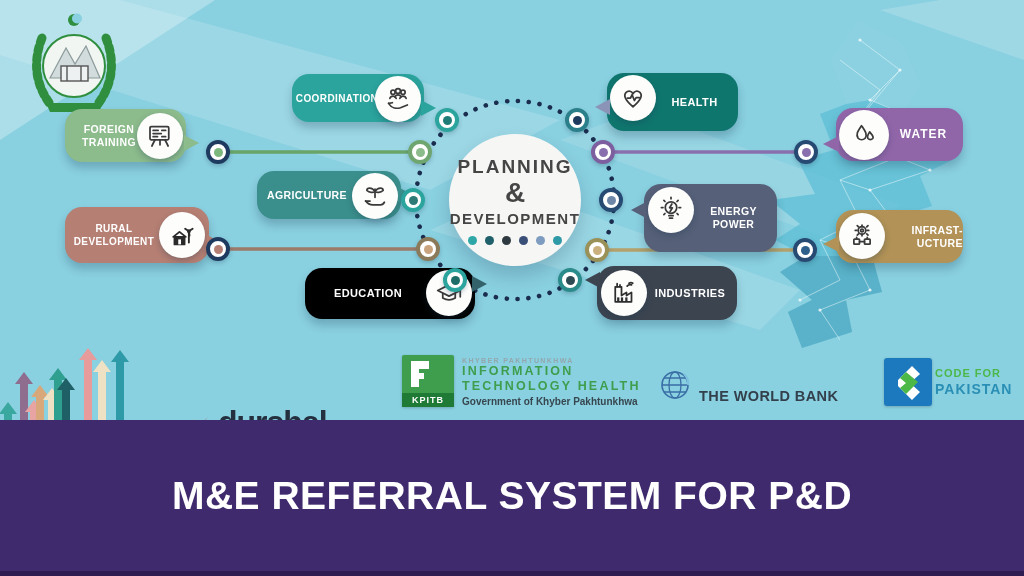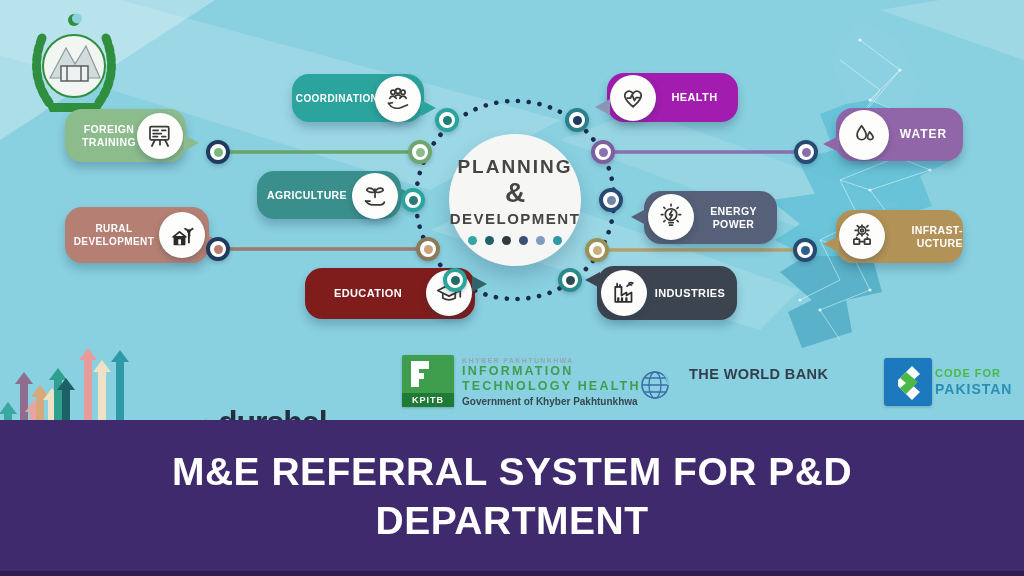--- a/index.html
+++ b/index.html
@@ -51,31 +51,31 @@
   #pill-ag{left:257px;top:171px;width:144px;height:48px;background:#3a8f8c;}
   #pill-ag .lbl{padding-right:44px;}
   #pill-ag .icon-circle{right:3px;top:2px;}
   #pill-ag .tail{right:-12px;top:16px;border-left:15px solid #3a8f8c;}
 
   #pill-rd{left:65px;top:207px;width:144px;height:56px;background:#b67f73;}
   #pill-rd .lbl{padding-right:46px;font-size:10px;}
   #pill-rd .icon-circle{right:4px;top:5px;}
   #pill-rd .tail{right:-13px;top:28px;border-left:15px solid #b67f73;}
 
-  #pill-ed{left:305px;top:268px;width:170px;height:51px;background:#7f1d1d;justify-content:center;}
+  #pill-ed{left:305px;top:268px;width:170px;height:51px;background:#000000;justify-content:center;}
   #pill-ed .lbl{padding-right:44px;font-size:11px;}
   #pill-ed .icon-circle{right:3px;top:2px;}
   #pill-ed .tail{right:-12px;top:8px;border-left:15px solid #33626b;}
 
-  #pill-he{left:607px;top:73px;width:131px;height:49px;background:#a21caf;}
+  #pill-he{left:607px;top:73px;width:131px;height:58px;background:#0f766e;}
   #pill-he .lbl{padding-left:44px;font-size:11px;}
   #pill-he .icon-circle{left:3px;top:2px;}
   #pill-he .tail{left:-12px;top:26px;border-right:15px solid #8b93b7;}
 
-  #pill-ep{left:644px;top:191px;width:133px;height:53px;background:#566078;}
+  #pill-ep{left:644px;top:184px;width:133px;height:68px;background:#566078;}
   #pill-ep .lbl{padding-left:46px;}
   #pill-ep .icon-circle{left:4px;top:3px;}
   #pill-ep .tail{left:-13px;top:18px;border-right:15px solid #566078;}
 
   #pill-in{left:597px;top:266px;width:140px;height:54px;background:#3c4450;}
   #pill-in .lbl{padding-left:46px;font-size:11px;}
   #pill-in .icon-circle{left:4px;top:4px;}
   #pill-in .tail{left:-12px;top:6px;border-right:15px solid #3c4450;}
 
   #pill-wa{left:836px;top:108px;width:127px;height:53px;background:#9166a9;}
@@ -102,21 +102,21 @@
      display:flex;flex-direction:column;justify-content:flex-end;box-shadow:0 1px 3px rgba(0,0,0,.2);}
   .kpitb-f{position:absolute;left:9px;top:6px;width:8px;height:26px;background:#fff;}
   .kpitb-f:after{content:"";position:absolute;left:0;top:0;width:18px;height:8px;background:#fff;}
   .kpitb-f:before{content:"";position:absolute;left:0;top:12px;width:13px;height:6px;background:#fff;}
   .kpitb-band{background:#1e7a35;color:#fff;font-size:9px;font-weight:700;text-align:center;
      letter-spacing:1px;padding:2px 0;}
   .kpitb-text{display:flex;flex-direction:column;padding-top:2px;}
   .kpitb-t0{font-size:7px;color:#93a7ad;letter-spacing:1.4px;font-weight:700;}
   .kpitb-t1,.kpitb-t2{font-size:12.5px;color:#3f9e4d;font-weight:700;letter-spacing:2.2px;line-height:15px;}
   .kpitb-t3{font-size:10px;color:#37474f;font-weight:700;margin-top:2px;}
-  .logo-wb{position:absolute;left:636px;top:366px;display:flex;align-items:flex-start;gap:15px;}
+  .logo-wb{position:absolute;left:656px;top:366px;display:flex;align-items:flex-end;gap:5px;}
   .wb-text{font-size:14.5px;font-weight:700;color:#333f4b;letter-spacing:.4px;}
   .logo-cfp{position:absolute;left:884px;top:358px;display:flex;align-items:center;gap:3px;}
   .cfp-square{width:48px;height:48px;background:#1d79bd;border-radius:3px;position:relative;
      box-shadow:0 1px 3px rgba(0,0,0,.2);}
   .cfp-text{display:flex;flex-direction:column;}
   .cfp-l1{font-size:11px;font-weight:700;color:#4cb848;letter-spacing:1px;}
   .cfp-l2{font-size:14px;font-weight:700;color:#2a8fb5;letter-spacing:1px;margin-top:2px;}
 
   
   .banner{position:absolute;left:0;top:420px;width:1024px;height:156px;background:#3f2a6d;
@@ -454,16 +454,15 @@
       </svg>
     </div>
     <div class="cfp-text">
       <span class="cfp-l1">CODE FOR</span>
       <span class="cfp-l2">PAKISTAN</span>
     </div>
   </div>
 
   <div class="banner">
     <div>M&amp;E REFERRAL SYSTEM FOR P&amp;D</div>
-    <div>DEPARTMENT</div>
   </div>
 
 </div>
 
 </body></html>

